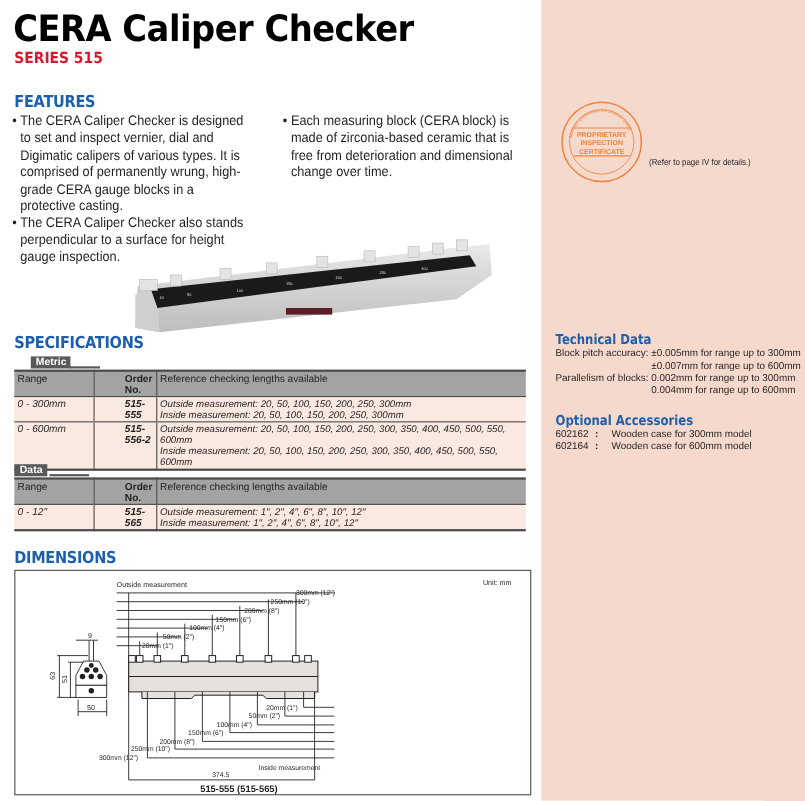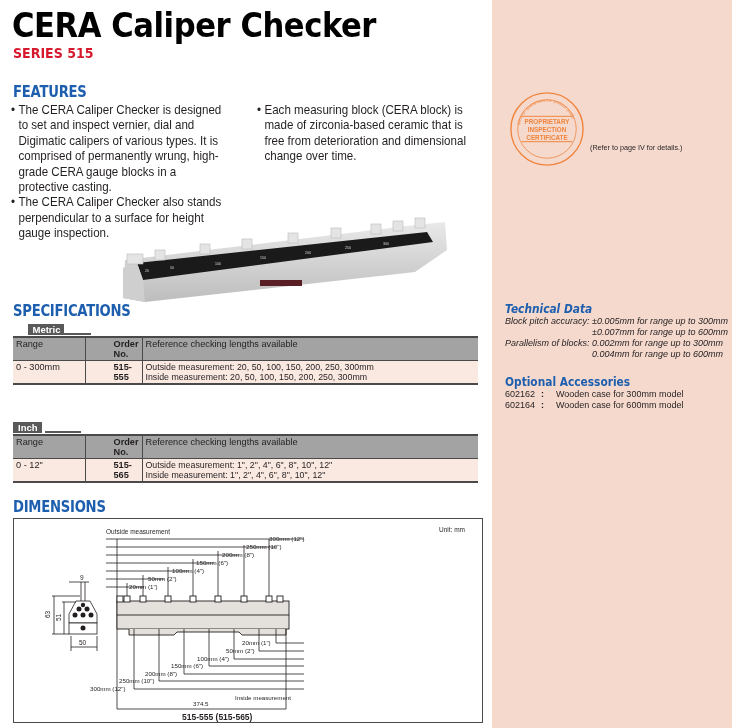--- a/index.html
+++ b/index.html
@@ -26,27 +26,27 @@
 
   .unit-tab { position: absolute; height: 11px; font-size: 9.5px; font-weight: bold; color: #fff; }
   .unit-tab .tab-label { display: inline-block; background: #595959; padding: 0 4px 0 5px; height: 11px; line-height: 11px; }
   .unit-tab .tab-line { position: absolute; bottom: 0; height: 2px; background: #595959; }
 
   table.spec { position: absolute; left: 13px; border-collapse: collapse; font-size: 9.2px; color: #231f20; }
   table.spec th, table.spec td { text-align: left; vertical-align: top; padding: 1px 3px; font-weight: normal; }
   table.spec thead tr { background: #a3a3a3; }
   table.spec tbody tr { background: #fae9e1; }
   table.spec thead { border-top: 2px solid #4a4a4a; border-bottom: 1px solid #4a4a4a; }
-  table.spec tbody tr { border-bottom: 1px solid #4a4a4a; }
+  table.spec tbody tr { border-bottom: 1px solid #4a4a4a; font-style: italic; }
   table.spec tbody tr:last-child { border-bottom: 2px solid #4a4a4a; }
   table.spec .c-order { font-weight: bold; border-left: 1px solid #4a4a4a; border-right: 1px solid #4a4a4a; padding-left: 28px; }
   table.spec th.c-order { font-weight: bold; }
   table.spec .small { font-size: 8.8px; line-height: 10px; }
 
-  .tech { position: absolute; left: 505px; top: 301px; width: 225px; font-style: italic; }
+  .tech { position: absolute; left: 505px; top: 301px; width: 225px; }
   .tech-h { font-size: 12.5px; font-weight: bold; color: #1d5fae; font-family: "DejaVu Sans", sans-serif; transform: scaleX(0.85); transform-origin: left top; white-space: nowrap; }
   .tech-row { display: flex; font-size: 9px; line-height: 11px; color: #231f20; }
   .tech-row .k { width: 87px; flex: none; }
   .tech-row .v { flex: 1; }
   .acc { position: absolute; left: 505px; top: 374px; width: 225px; }
   .acc-row { display: flex; font-size: 9px; line-height: 10.5px; }
   .acc-row .code { width: 48px; font-weight: normal; }
 
   .dim-box { position: absolute; left: 13px; top: 518px; width: 470px; height: 205px; border: 1.5px solid #4a4a4a; background: #fff; }
   .dim-svg { position: absolute; left: 0; top: 0; }
@@ -136,25 +136,33 @@
   </thead>
   <tbody>
     <tr>
       <td>0 - 300mm</td>
       <td class="c-order">515-555</td>
       <td class="small">
         <div>Outside measurement: 20, 50, 100, 150, 200, 250, 300mm</div>
         <div>Inside measurement: 20, 50, 100, 150, 200, 250, 300mm</div>
       </td>
     </tr>
+    <tr>
+      <td>0 - 600mm</td>
+      <td class="c-order">515-556-2</td>
+      <td class="small">
+        <div>Outside measurement: 20, 50, 100, 150, 200, 250, 300, 350, 400, 450, 500, 550, 600mm</div>
+        <div>Inside measurement: 20, 50, 100, 150, 200, 250, 300, 350, 400, 450, 500, 550, 600mm</div>
+      </td>
+    </tr>
   </tbody>
 </table>
 
 <div class="unit-tab" style="left:13px; top:422px; width:56px;">
-  <span class="tab-label">Inch</span>
+  <span class="tab-label">Data</span>
   <span class="tab-line" style="left:32px; width:36px;"></span>
 </div>
 
 <table class="spec" style="top:434px; width:465px;">
   <colgroup>
       <col style="width:72px">
       <col style="width:56px">
       <col>
     </colgroup>
   <thead>

